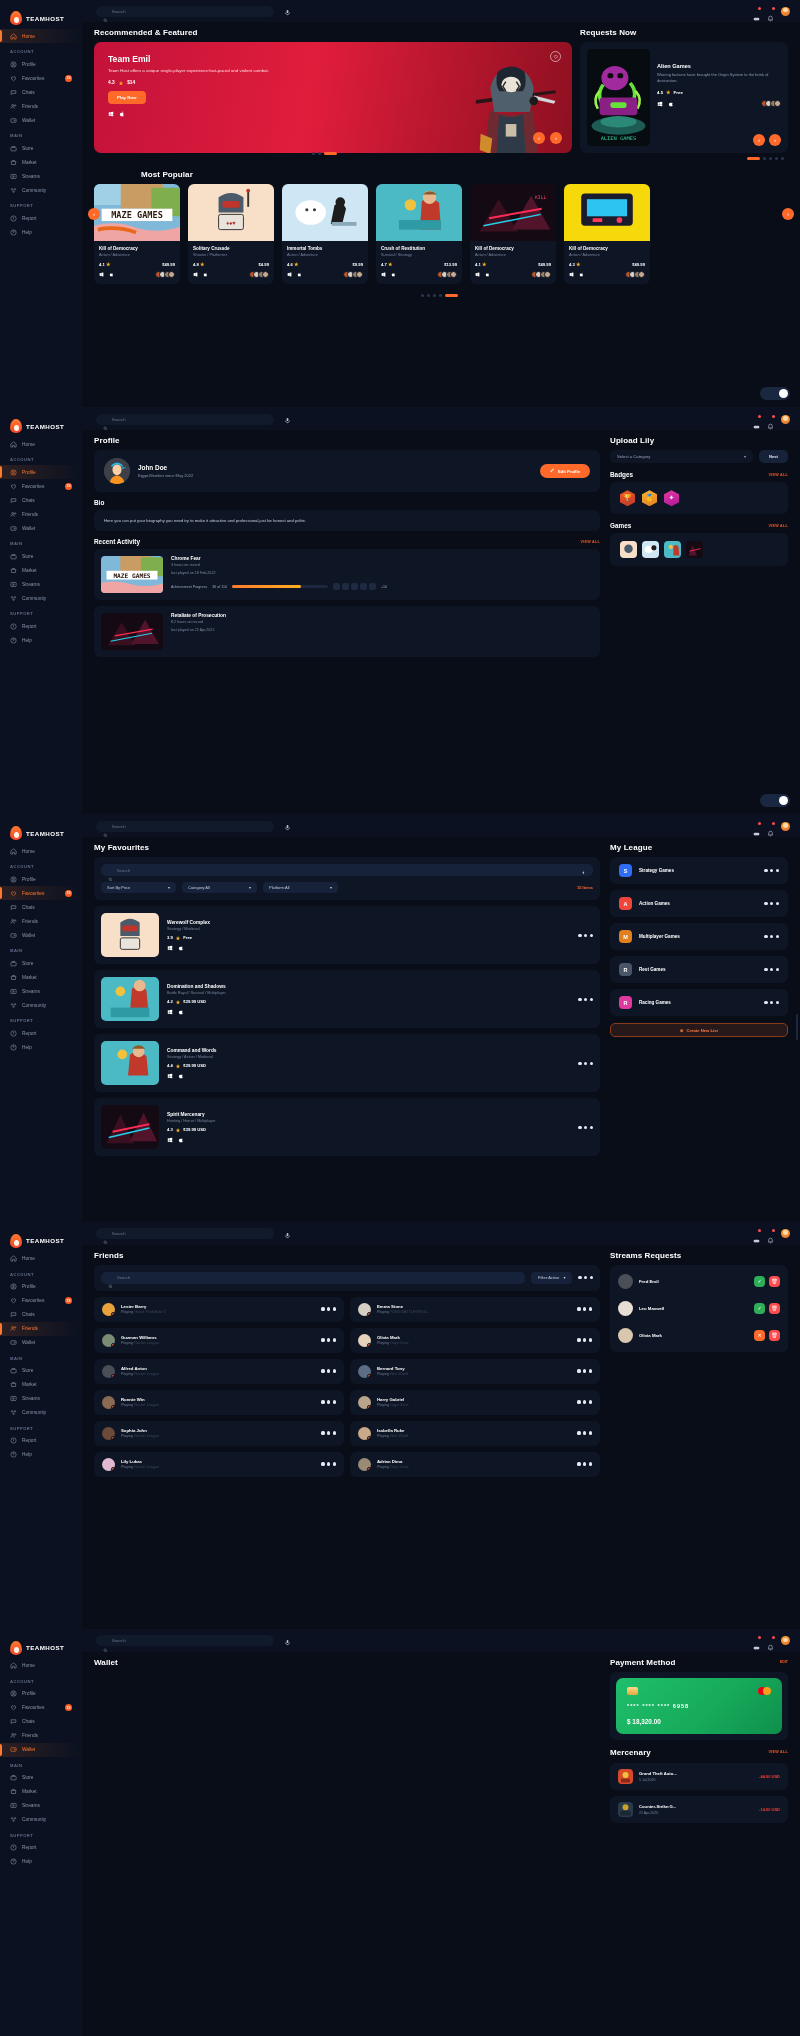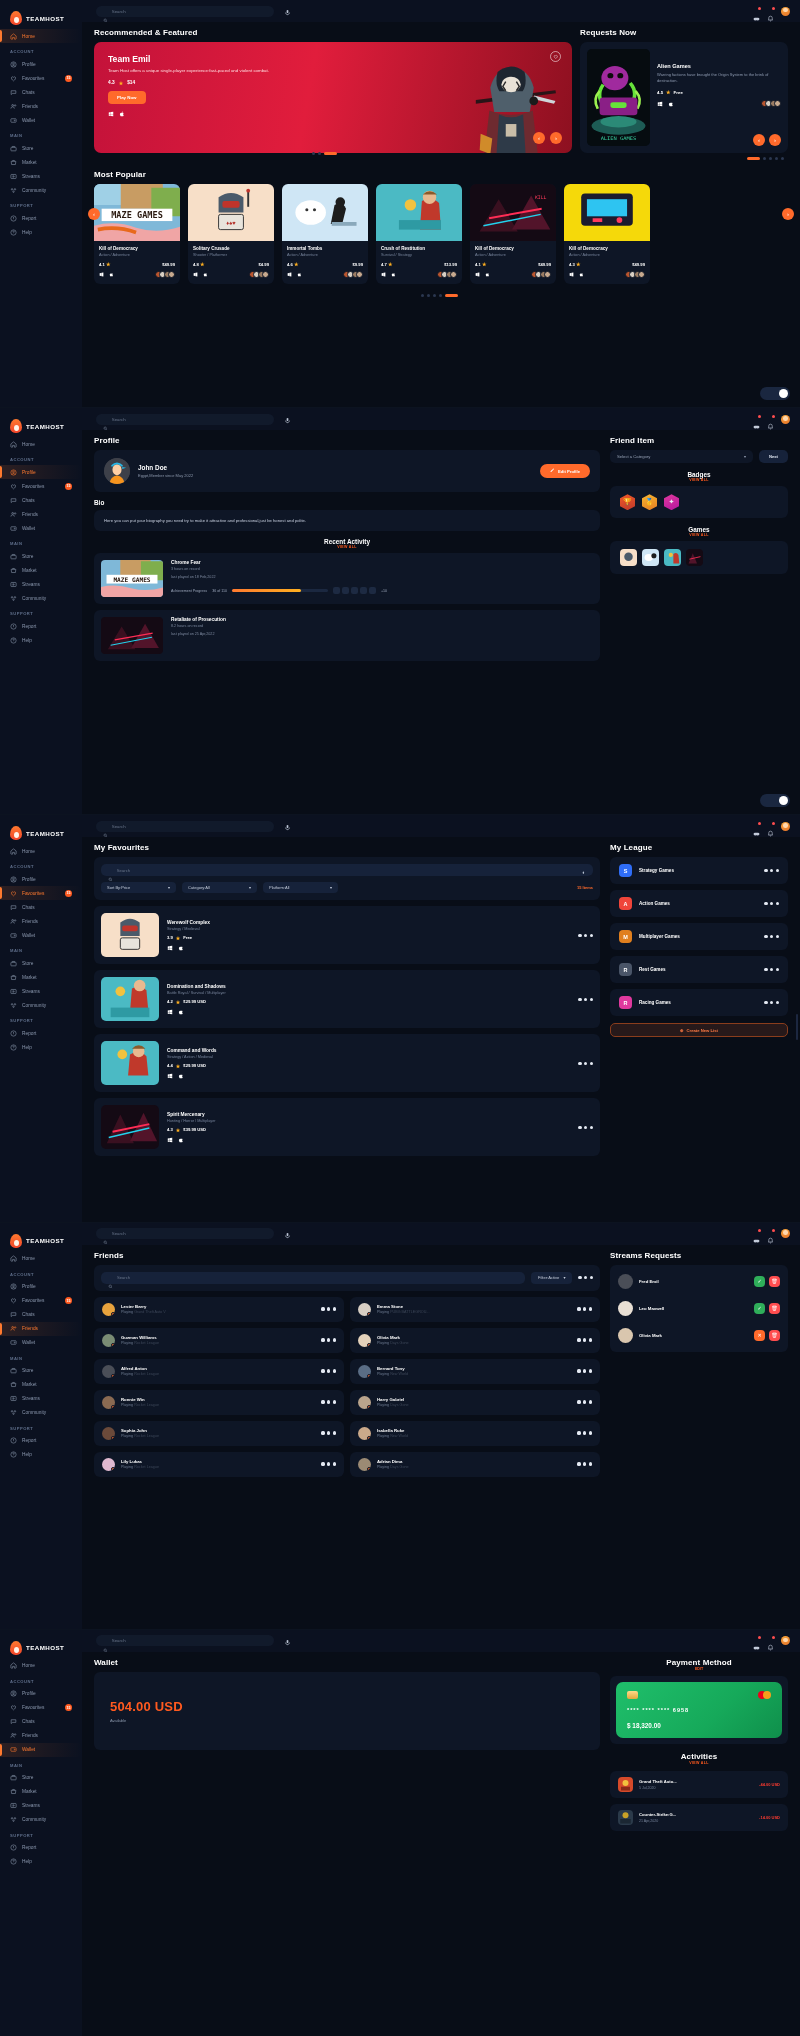--- a/index.html
+++ b/index.html
@@ -43,21 +43,21 @@
   .topbar-right .tico { width:7px; height:7px; color:#c3cbda; position:relative; }
   .dot-red { position:absolute; top:-1px; right:-1px; width:3px; height:3px; border-radius:50%; background:#ff4d4f; }
   .avatar-sm { width:9px; height:9px; border-radius:50%; background:linear-gradient(160deg,#f6a43a,#e8762a); position:relative; overflow:hidden;}
   .avatar-sm:after{content:"";position:absolute;left:2.2px;top:1.4px;width:4.6px;height:4.6px;border-radius:50%;background:#ffd7ad;}
 
   .content { flex:1; padding: 6px 12px 0 12px; position:relative; overflow:hidden; }
 
   h2.sect { font-size:8px; font-weight:bold; color:#fff; margin-bottom:5px; letter-spacing:.1px; }
   h3.sub { font-size:6.4px; font-weight:bold; color:#fff; }
   .view-all { font-size:3.6px; color:#ff5a1f; font-weight:bold; letter-spacing:.3px; }
-  .row { display:flex; align-items:center; justify-content:space-between;flex-direction:column; }
+  .row { display:flex; align-items:center; justify-content:space-between; }
 
   
   .home-grid { display:flex; gap:8px; }
   .hero { position:relative; flex:1; height:111px; border-radius:7px; overflow:hidden;
      background: linear-gradient(100deg,#c3123a 0%,#e11d3c 45%,#8d1020 100%); }
   .hero-body { position:relative; z-index:3; padding:12px 0 0 14px; width:58%; }
   .hero-title { font-size:8.6px; font-weight:bold; color:#fff; margin-bottom:4px;}
   .hero-desc { font-size:4.4px; line-height:1.55; color:#ffd9dd; margin-bottom:5px; }
   .hero-meta { display:flex; align-items:center; gap:4px; font-size:4.8px; font-weight:bold; color:#fff; margin-bottom:5px;}
   .star { color:#ffb020; font-size:5px; }
@@ -453,21 +453,21 @@
               <i></i>
             </div>
         </div>
       </div>
       <div class="dots" style="position:absolute;left:230px;top:126px;">
           <i></i>
           <i></i>
           <i class="on"></i>
         </div>
 
-      <h2 class="sect" style="margin-top:10px;">Most Popular</h2>
+      <h2 class="sect" style="margin-top:10px;margin-left:47px;">Most Popular</h2>
       <div class="pop-strip">
         <div class="strip-arrow l">‹</div>
         <div class="strip-arrow r">›</div>
 
         <div class="game-card">
           <div class="game-art">
             <svg viewBox="0 0 90 60" preserveAspectRatio="none" style="width:100%;height:100%;">
               <rect width="90" height="60" fill="#7fb8d8"></rect>
                 <path d="M0 0h40v22H0z" fill="#9fd0e6"></path>
               <path d="M28 0h44v26H28z" fill="#c89c63"></path>
@@ -945,21 +945,21 @@
               </svg>
             </div>
             <div style="flex:1;">
               <div class="act-name">Retaliate of Prosecution</div>
               <div class="act-sub">8.2 hours on record</div>
               <div class="act-sub">last played on 25 Apr,2022</div>
             </div>
           </div>
         </div>
         <div class="col-right">
-          <h2 class="sect">Friend Item</h2>
+          <h2 class="sect">Upload Lily</h2>
           <div style="display:flex;gap:6px;">
             <div class="select-box">
               <span>Select a Category</span>
               <span style="font-size:4px;">▾</span>
             </div>
             <button class="next-btn">Next</button>
           </div>
           <div class="row" style="margin:8px 0 4px;">
             <h3 class="sub">Badges</h3>
             <span class="view-all">VIEW ALL</span>
@@ -1902,45 +1902,41 @@
               <path d="M6 10a6 6 0 0 1 12 0v5l2 2H4l2-2z"></path>
               <path d="M10 19a2 2 0 0 0 4 0"></path>
             </svg><i class="dot-red"></i></span>
         <span class="avatar-sm"></span>
       </div>
     </div>
     <div class="content">
       <div class="two-col">
         <div class="col-left">
           <h2 class="sect">Wallet</h2>
-          <div class="panel wallet-box">
-            <div class="wbal">504.00 USD</div>
-            <div class="wsub">Available</div>
-          </div>
         </div>
         <div class="col-right">
           <div class="row" style="margin-bottom:5px;">
             <h2 class="sect" style="margin:0">Payment Method</h2>
             <span class="edit-link">EDIT</span>
           </div>
           <div class="panel" style="padding:6px;">
             <div class="pay-card">
               <div class="pc-top">
                 <span class="chip"></span>
                 <span style="display:flex;gap:-3px;">
                     <i style="width:8px;height:8px;border-radius:50%;background:#eb001b;display:block;"></i>
                     <i style="width:8px;height:8px;border-radius:50%;background:#f79e1b;display:block;margin-left:-3px;"></i>
                   </span>
               </div>
               <div class="pc-num" style="display: block;">**** **** **** 6958</div>
               <div class="pc-amt" style="display: block;">$ 18,320.00</div>
             </div>
           </div>
           <div class="row" style="margin:8px 0 2px;">
-            <h2 class="sect" style="margin:0">Activities</h2>
+            <h2 class="sect" style="margin:0">Mercenary</h2>
             <span class="view-all">VIEW ALL</span>
           </div>
           <div class="panel act-item">
             <span class="act-thumb"><svg viewBox="0 0 20 20" style="width:100%;height:100%">
                   <rect width="20" height="20" fill="#d64a2a"></rect>
                   <circle cx="10" cy="8" r="4" fill="#f2c23e"></circle>
                   <rect x="4" y="13" width="12" height="5" fill="#8a2a18"></rect>
                 </svg></span>
             <span>
               <span class="act-t" style="display: block;">Grand Theft Auto...</span>

